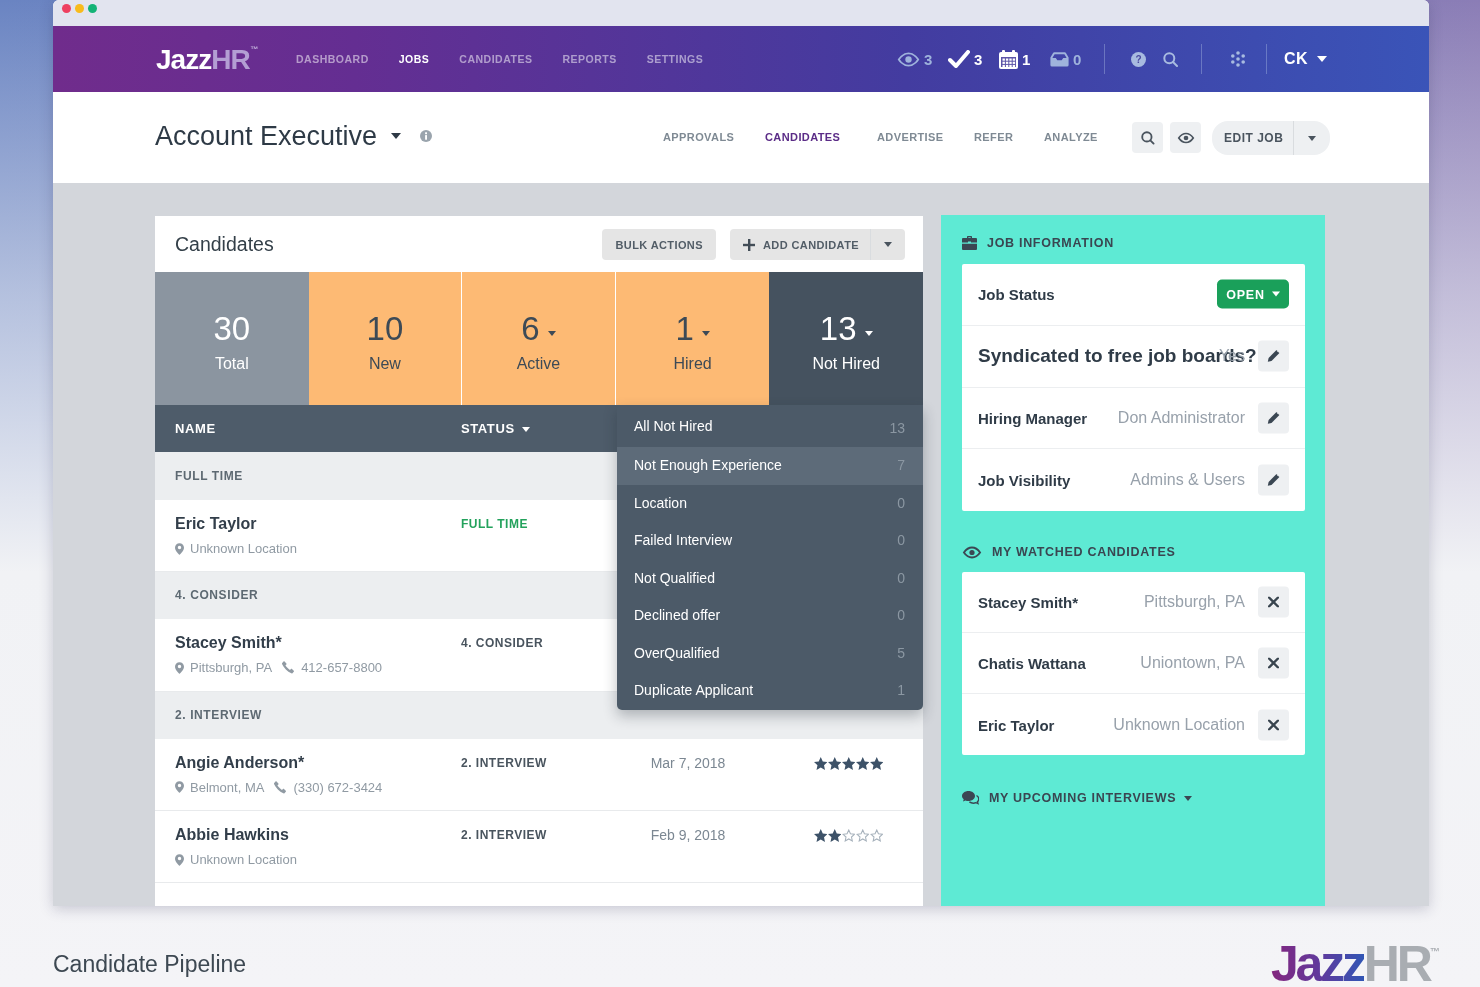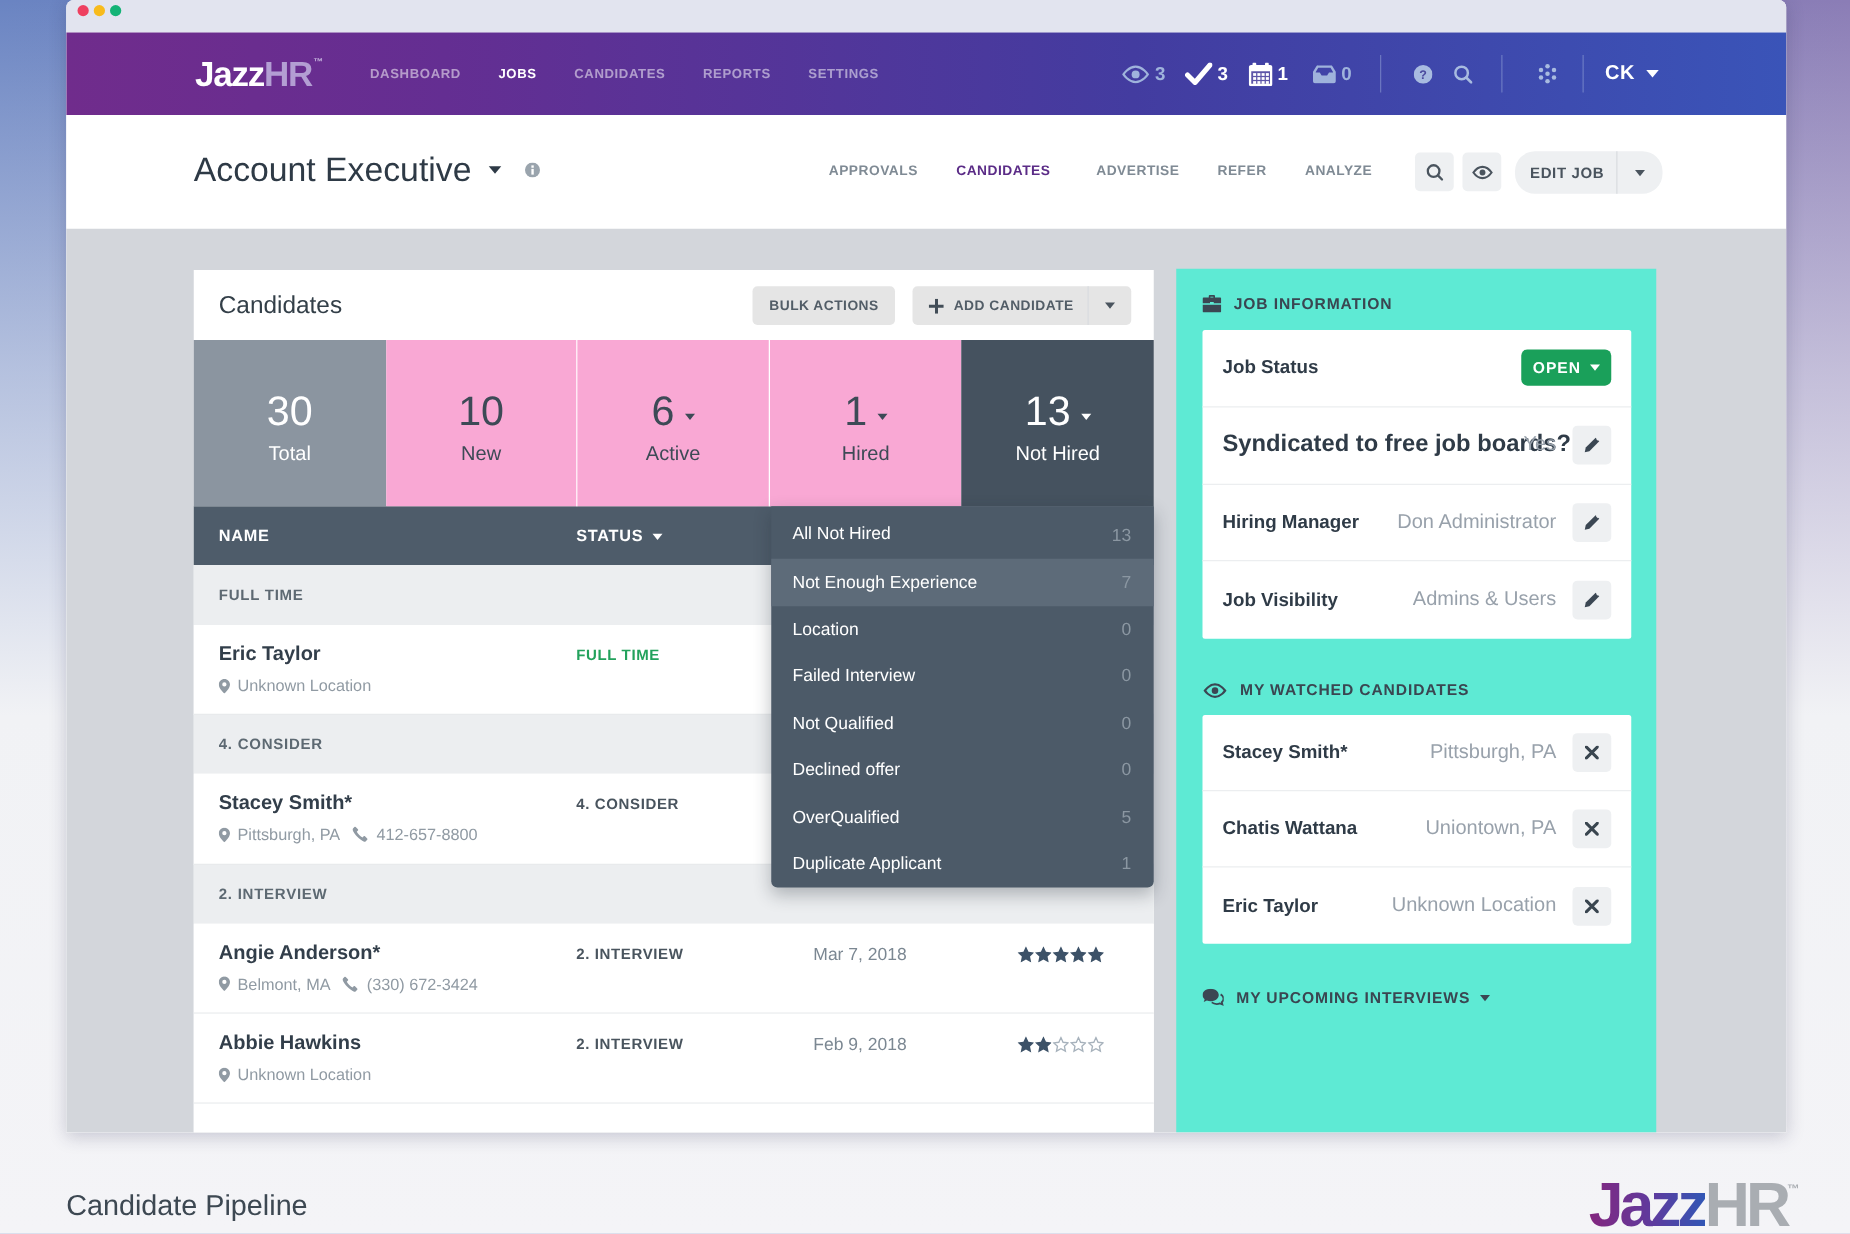--- a/index.html
+++ b/index.html
@@ -62,21 +62,21 @@
 .chead h2 { position:absolute; left:20px; top:17px; font-size:19.5px; font-weight:normal; color:#333f48; }
 .cbtns { position:absolute; right:18px; top:13px; display:flex; }
 .btn { background:#e5e5e5; border-radius:4px; height:31px; font-size:11px; font-weight:bold; letter-spacing:0.4px; color:#525d67; display:flex; align-items:center; }
 .bulk { padding:0 13px; margin-right:14px; }
 .addc { padding:0; }
 .addc .lbl { padding:0 11px 0 13px; display:flex; align-items:center; }
 .addc .sep { width:1px; height:31px; background:#d9dcdf; }
 .addc .car { width:34px; display:flex; align-items:center; justify-content:center; }
 
 .stats { height:133px; display:flex; }
-.stat { width:153.6px; text-align:center; background:#f9a8d4; color:#3d4a56; position:relative; }
+.stat { width:153.6px; text-align:center; background:#fdba74; color:#3d4a56; position:relative; }
 .stat:nth-child(2),.stat:nth-child(3) { border-right:1px solid #fff; }
 .stat .num { margin-top:39px; font-size:33px; font-weight:300; line-height:36px; }
 .stat .lab { margin-top:8px; font-size:16px; }
 .stat.total { background:#8b95a0; color:#fff; border-right:none; }
 .stat.nothired { background:#45525f; color:#fff; }
 .scaret { display:inline-block; width:0; height:0; border-left:4px solid transparent; border-right:4px solid transparent; border-top:5px solid #3d4a56; vertical-align:4px; margin-left:8px; }
 .stat.nothired .scaret { border-top-color:#fff; }
 
 .thead { height:46.5px; background:#4e5c6a; color:#fff; font-size:13px; font-weight:bold; letter-spacing:0.6px; display:flex; align-items:center; }
 .thead .c1 { padding-left:20px; width:306px; }

